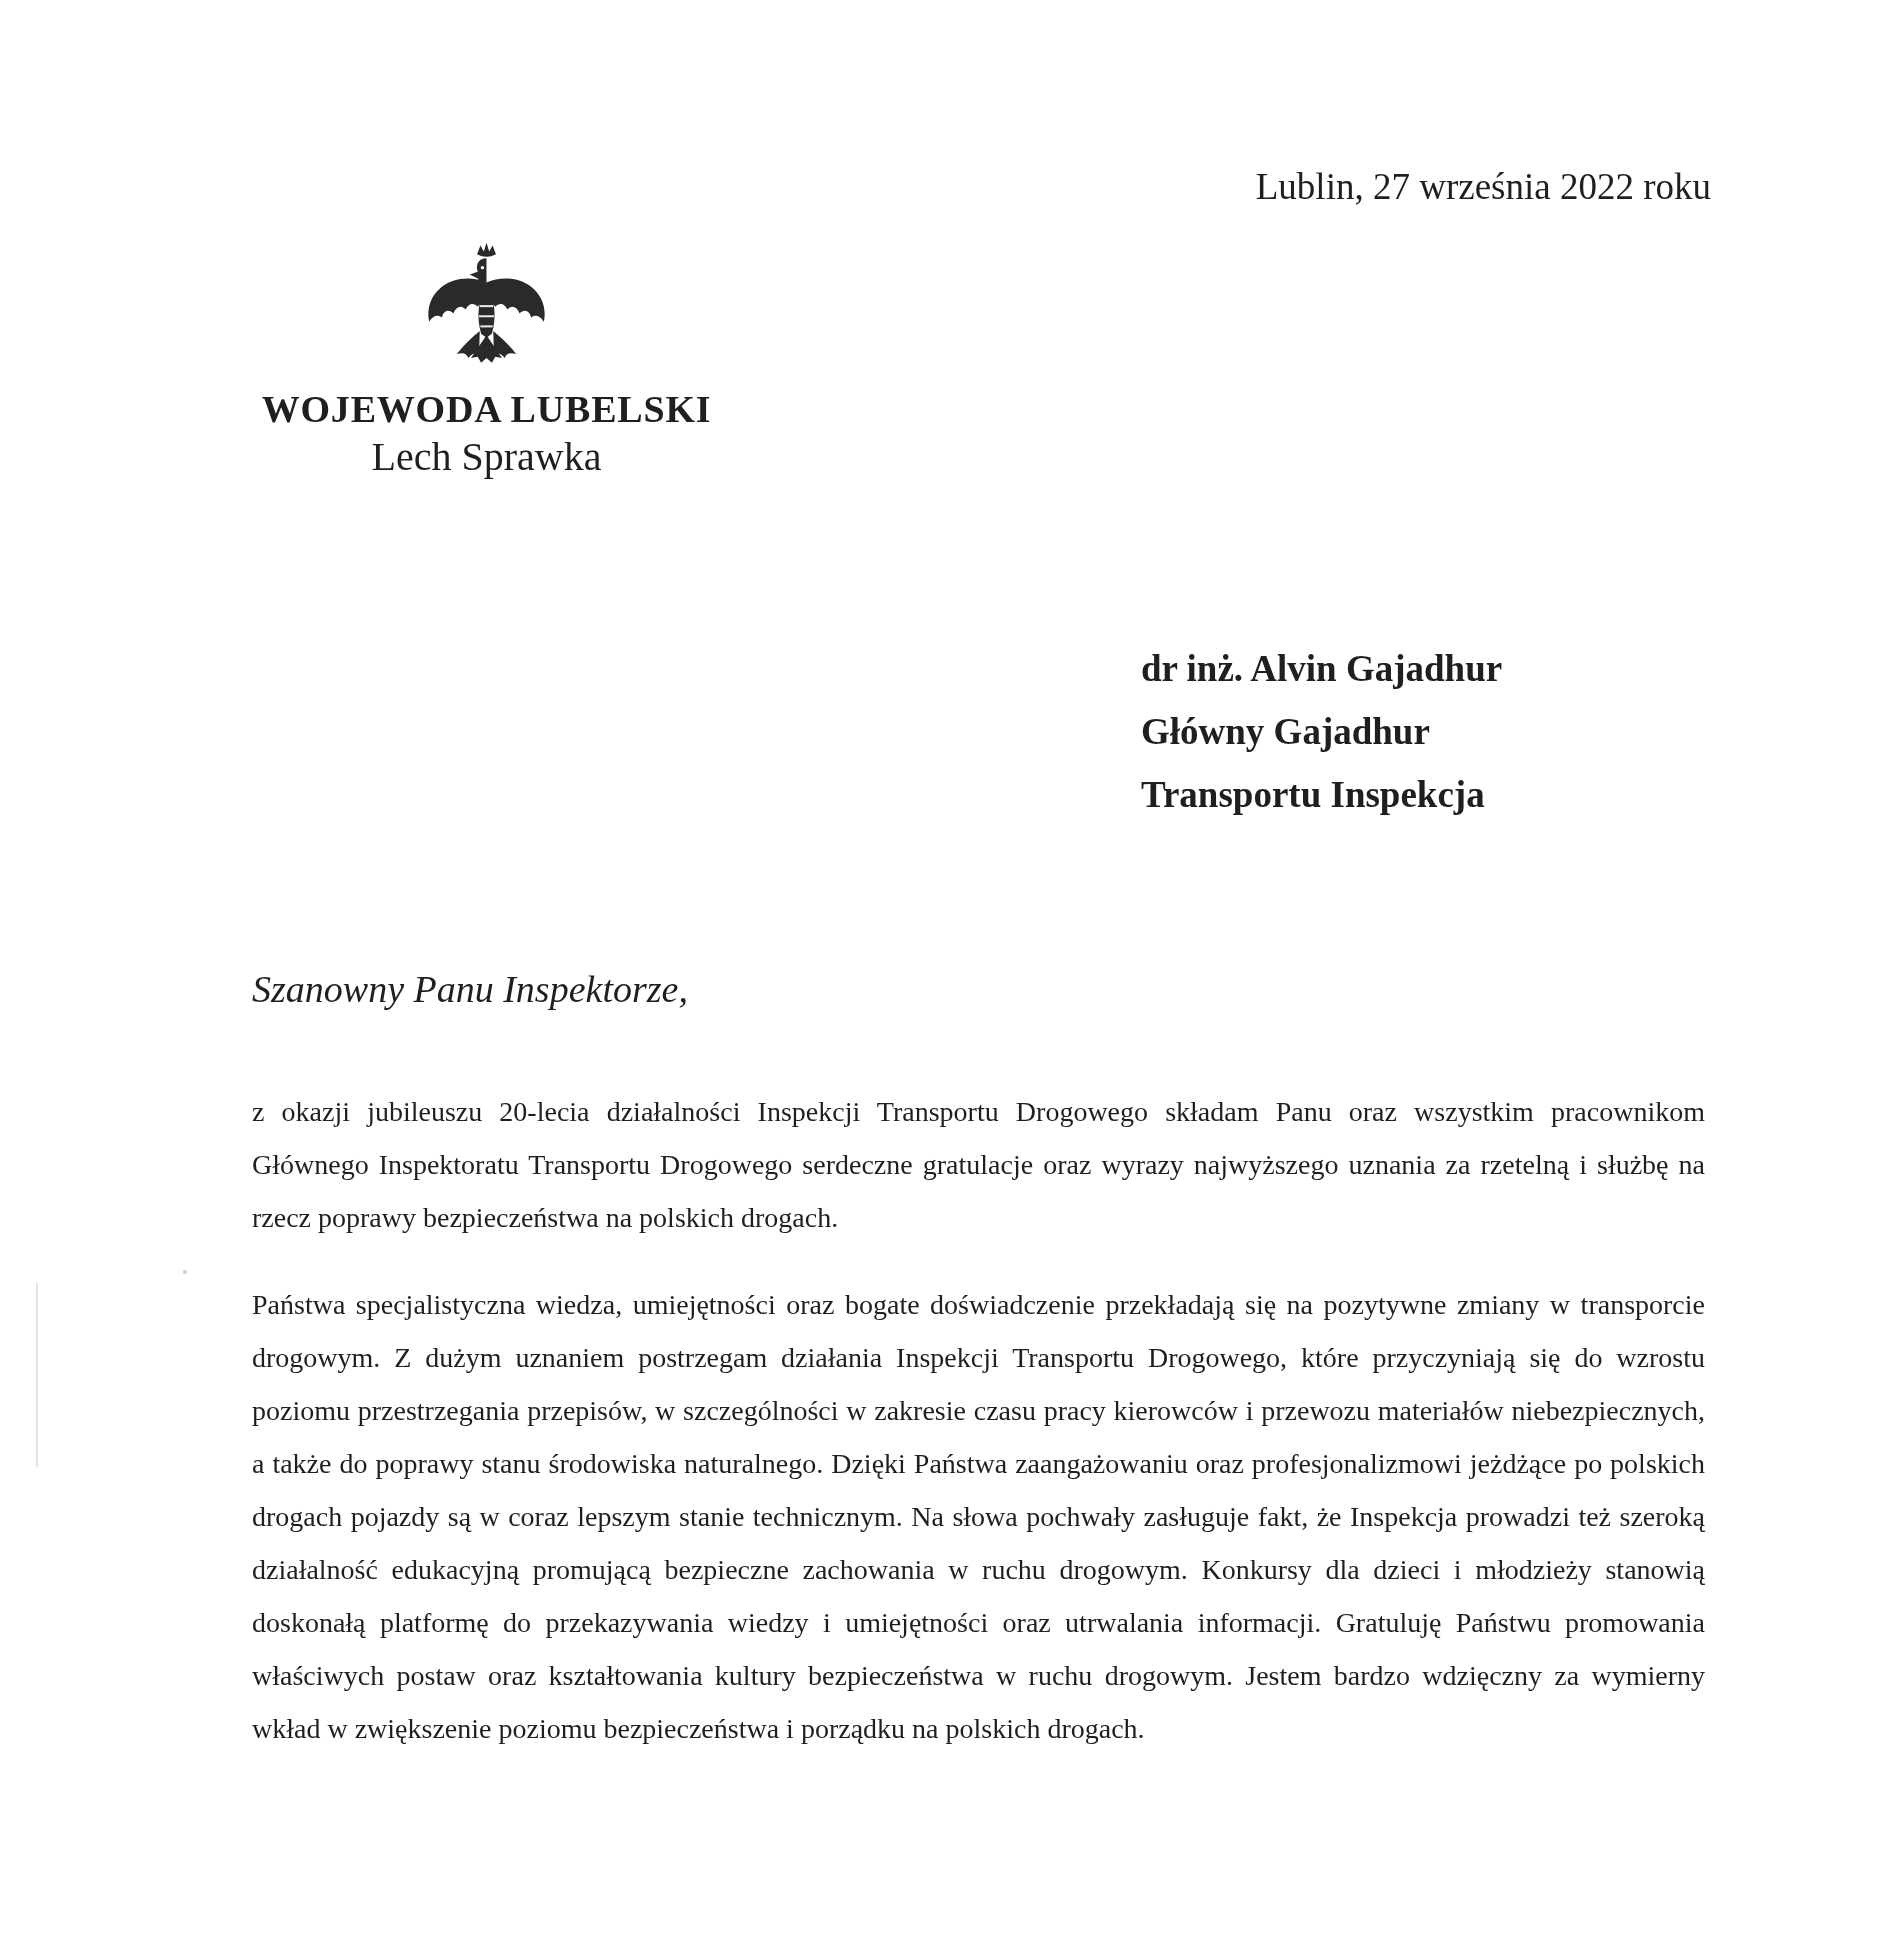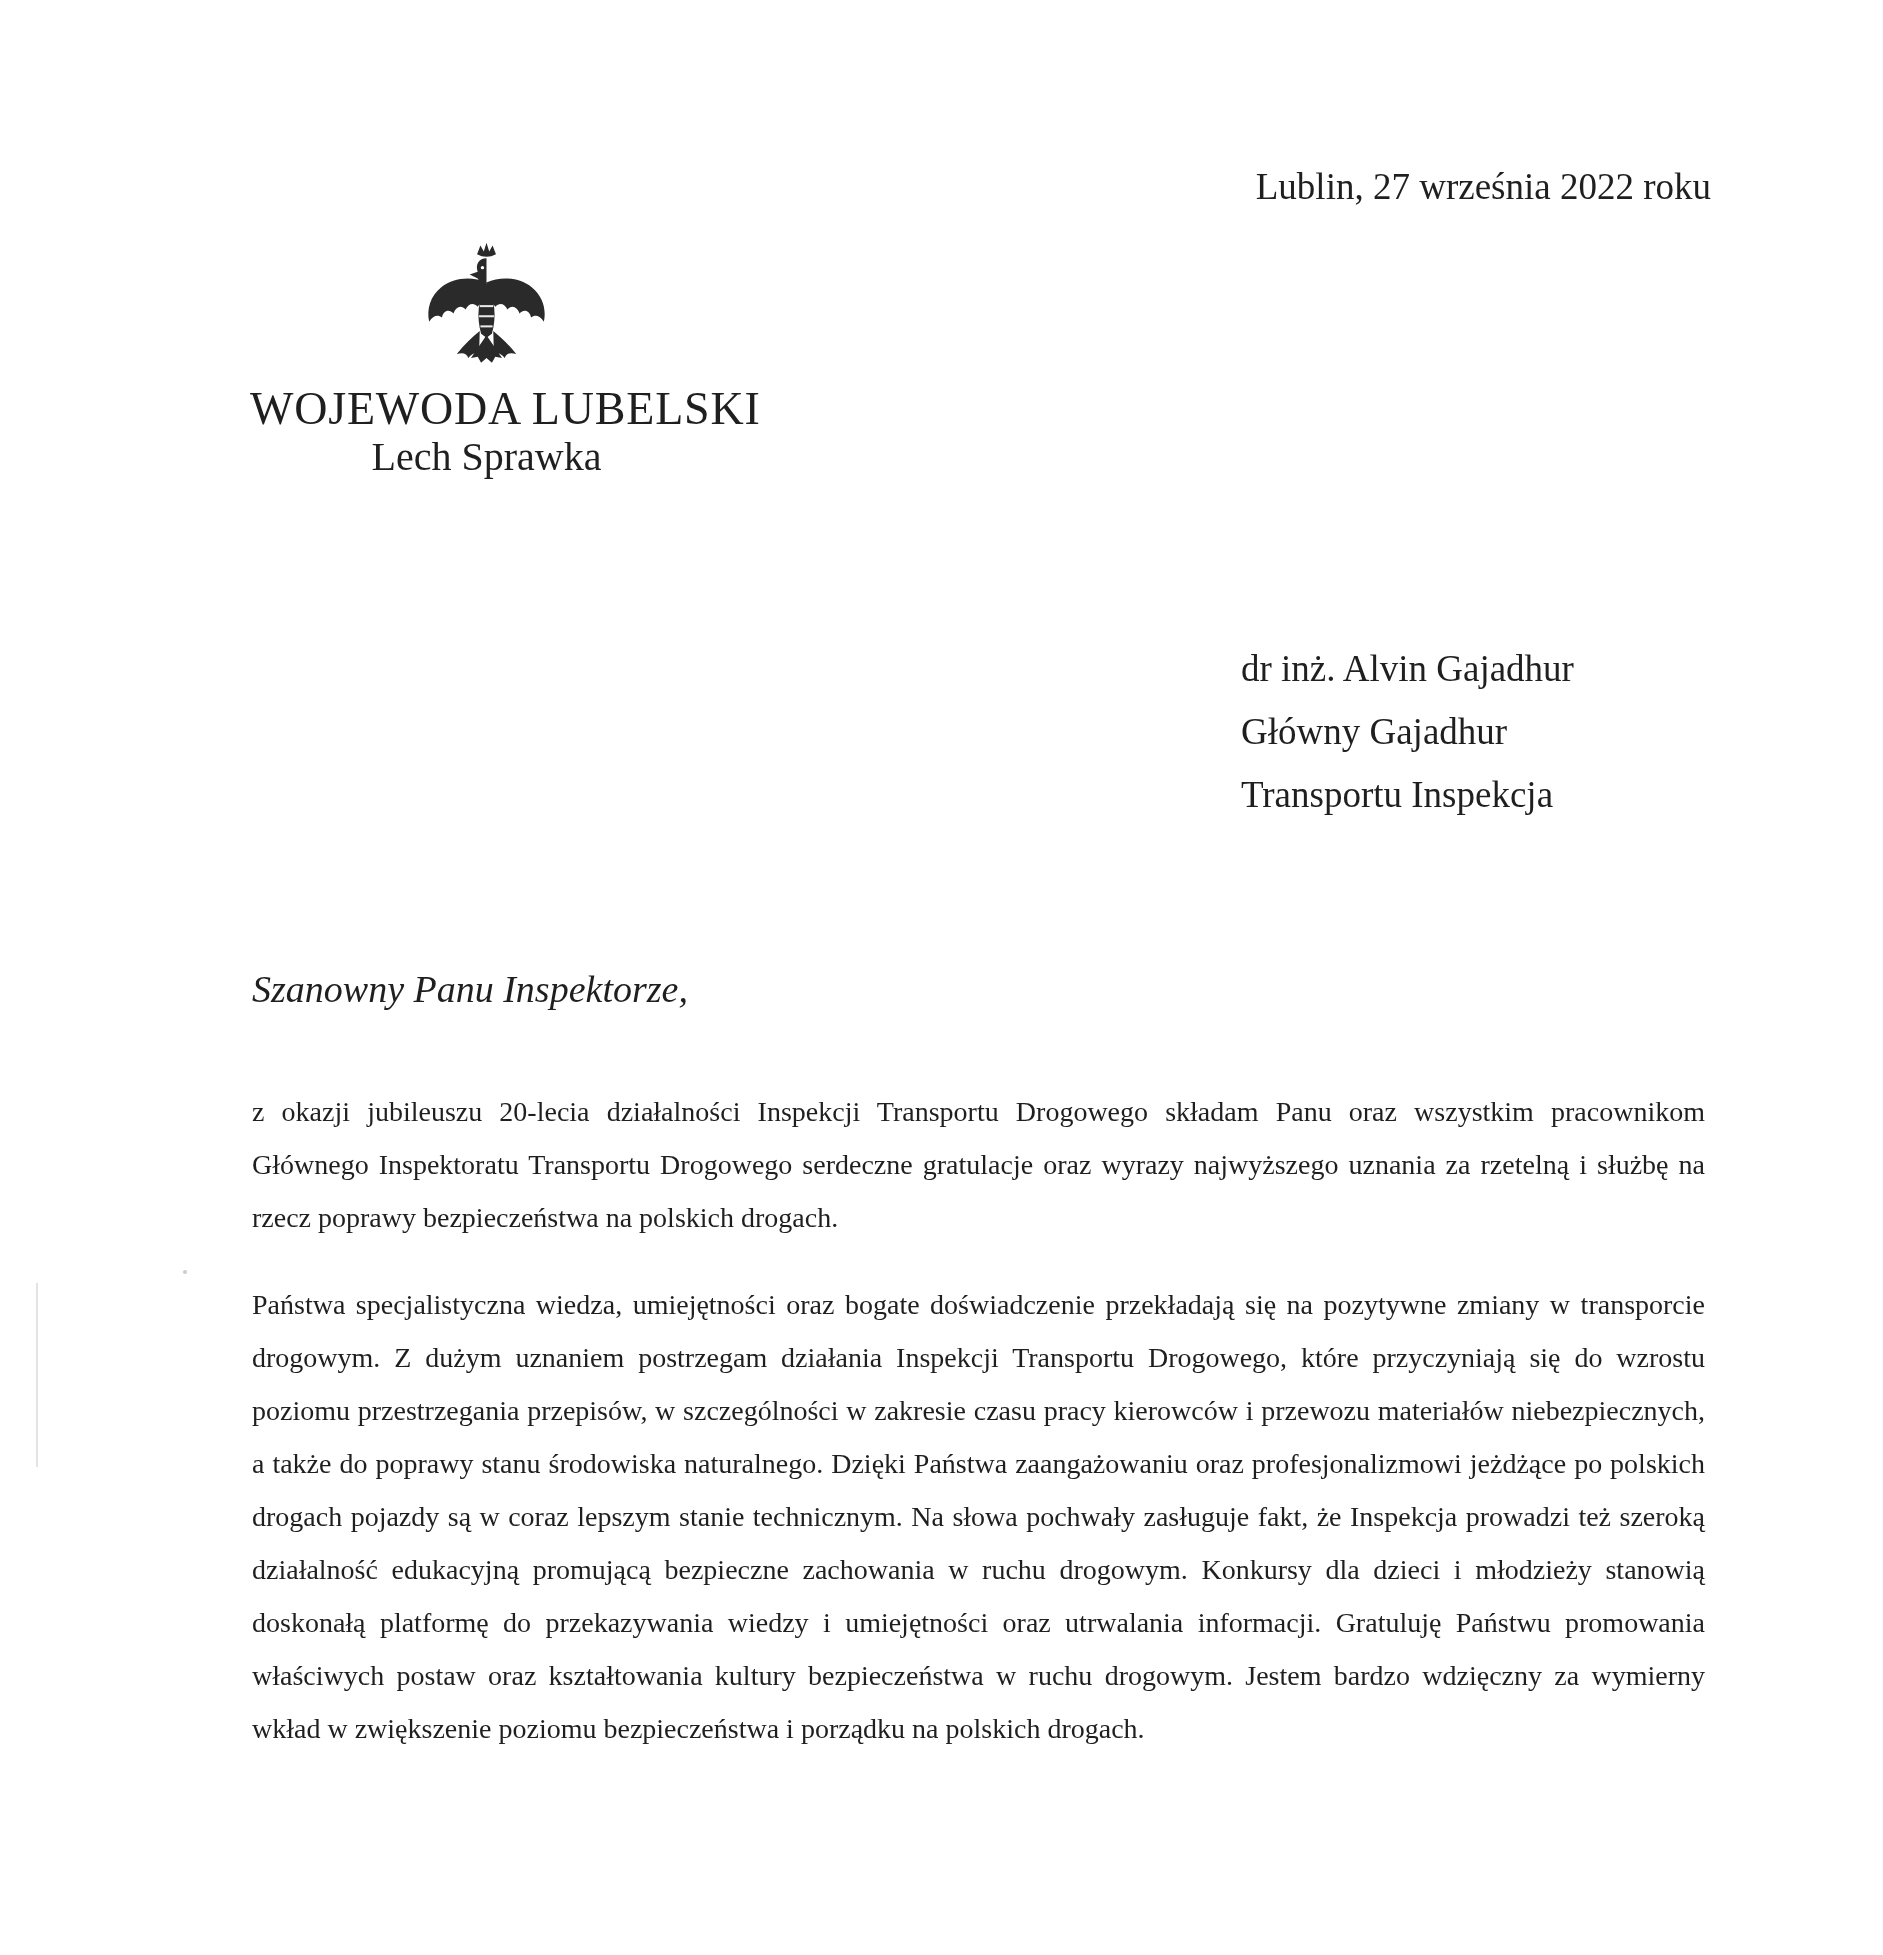--- a/index.html
+++ b/index.html
@@ -25,36 +25,37 @@
   .sender-block {
     position: absolute;
     left: 250px;
     top: 241px;
     width: 473px;
     text-align: center;
   }
   .emblem { display: block; margin: 0 auto; width: 135px; height: 137px; }
   .sender-title {
     margin-top: 8.6px;
-    font-size: 46px;
+    font-size: 38px;
     line-height: 44px;
     letter-spacing: 0.8px;
     white-space: nowrap;
+    font-weight: bold;
   }
   .sender-name {
     margin-top: 5.5px;
     font-size: 40px;
     line-height: 41px;
   }
 
   .recipient-block {
     position: absolute;
-    left: 1241px;
+    left: 1141px;
     top: 637px;
-    font-weight: normal;
+    font-weight: bold;
     font-size: 37px;
     line-height: 63px;
     white-space: nowrap;
   }
 
   .letter-body {
     position: absolute;
     left: 252px;
     top: 966px;
     width: 1453px;

